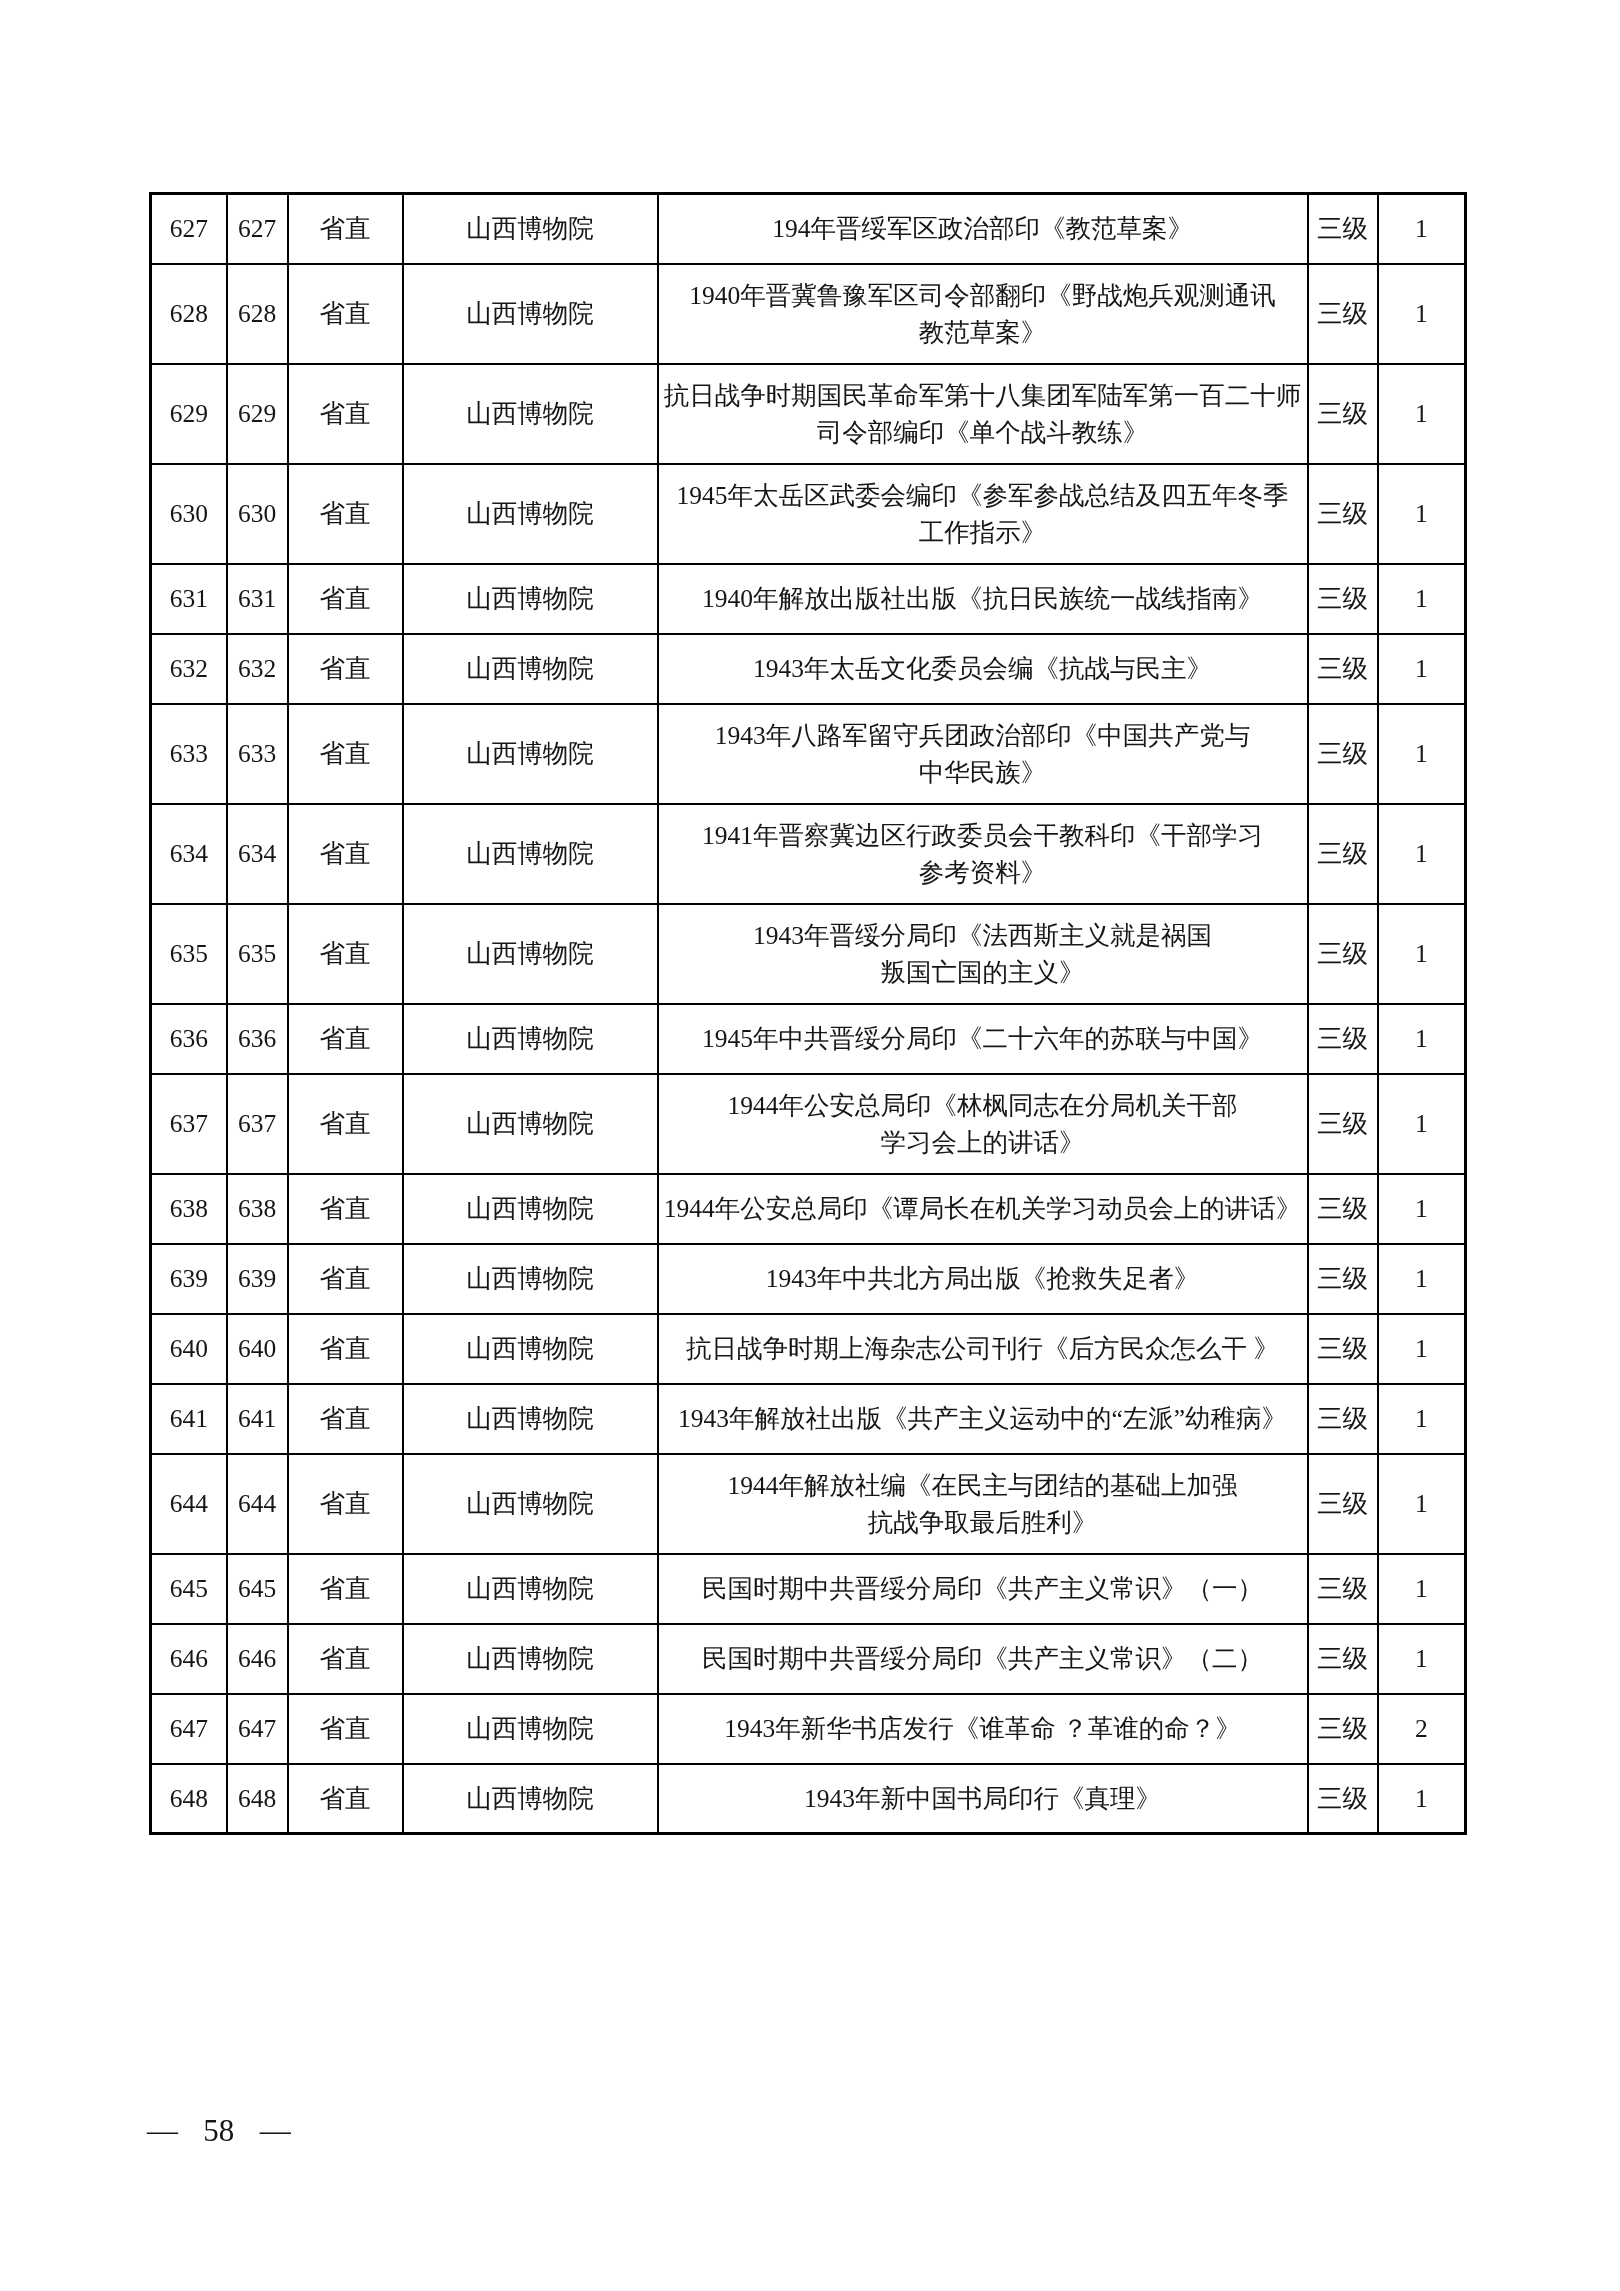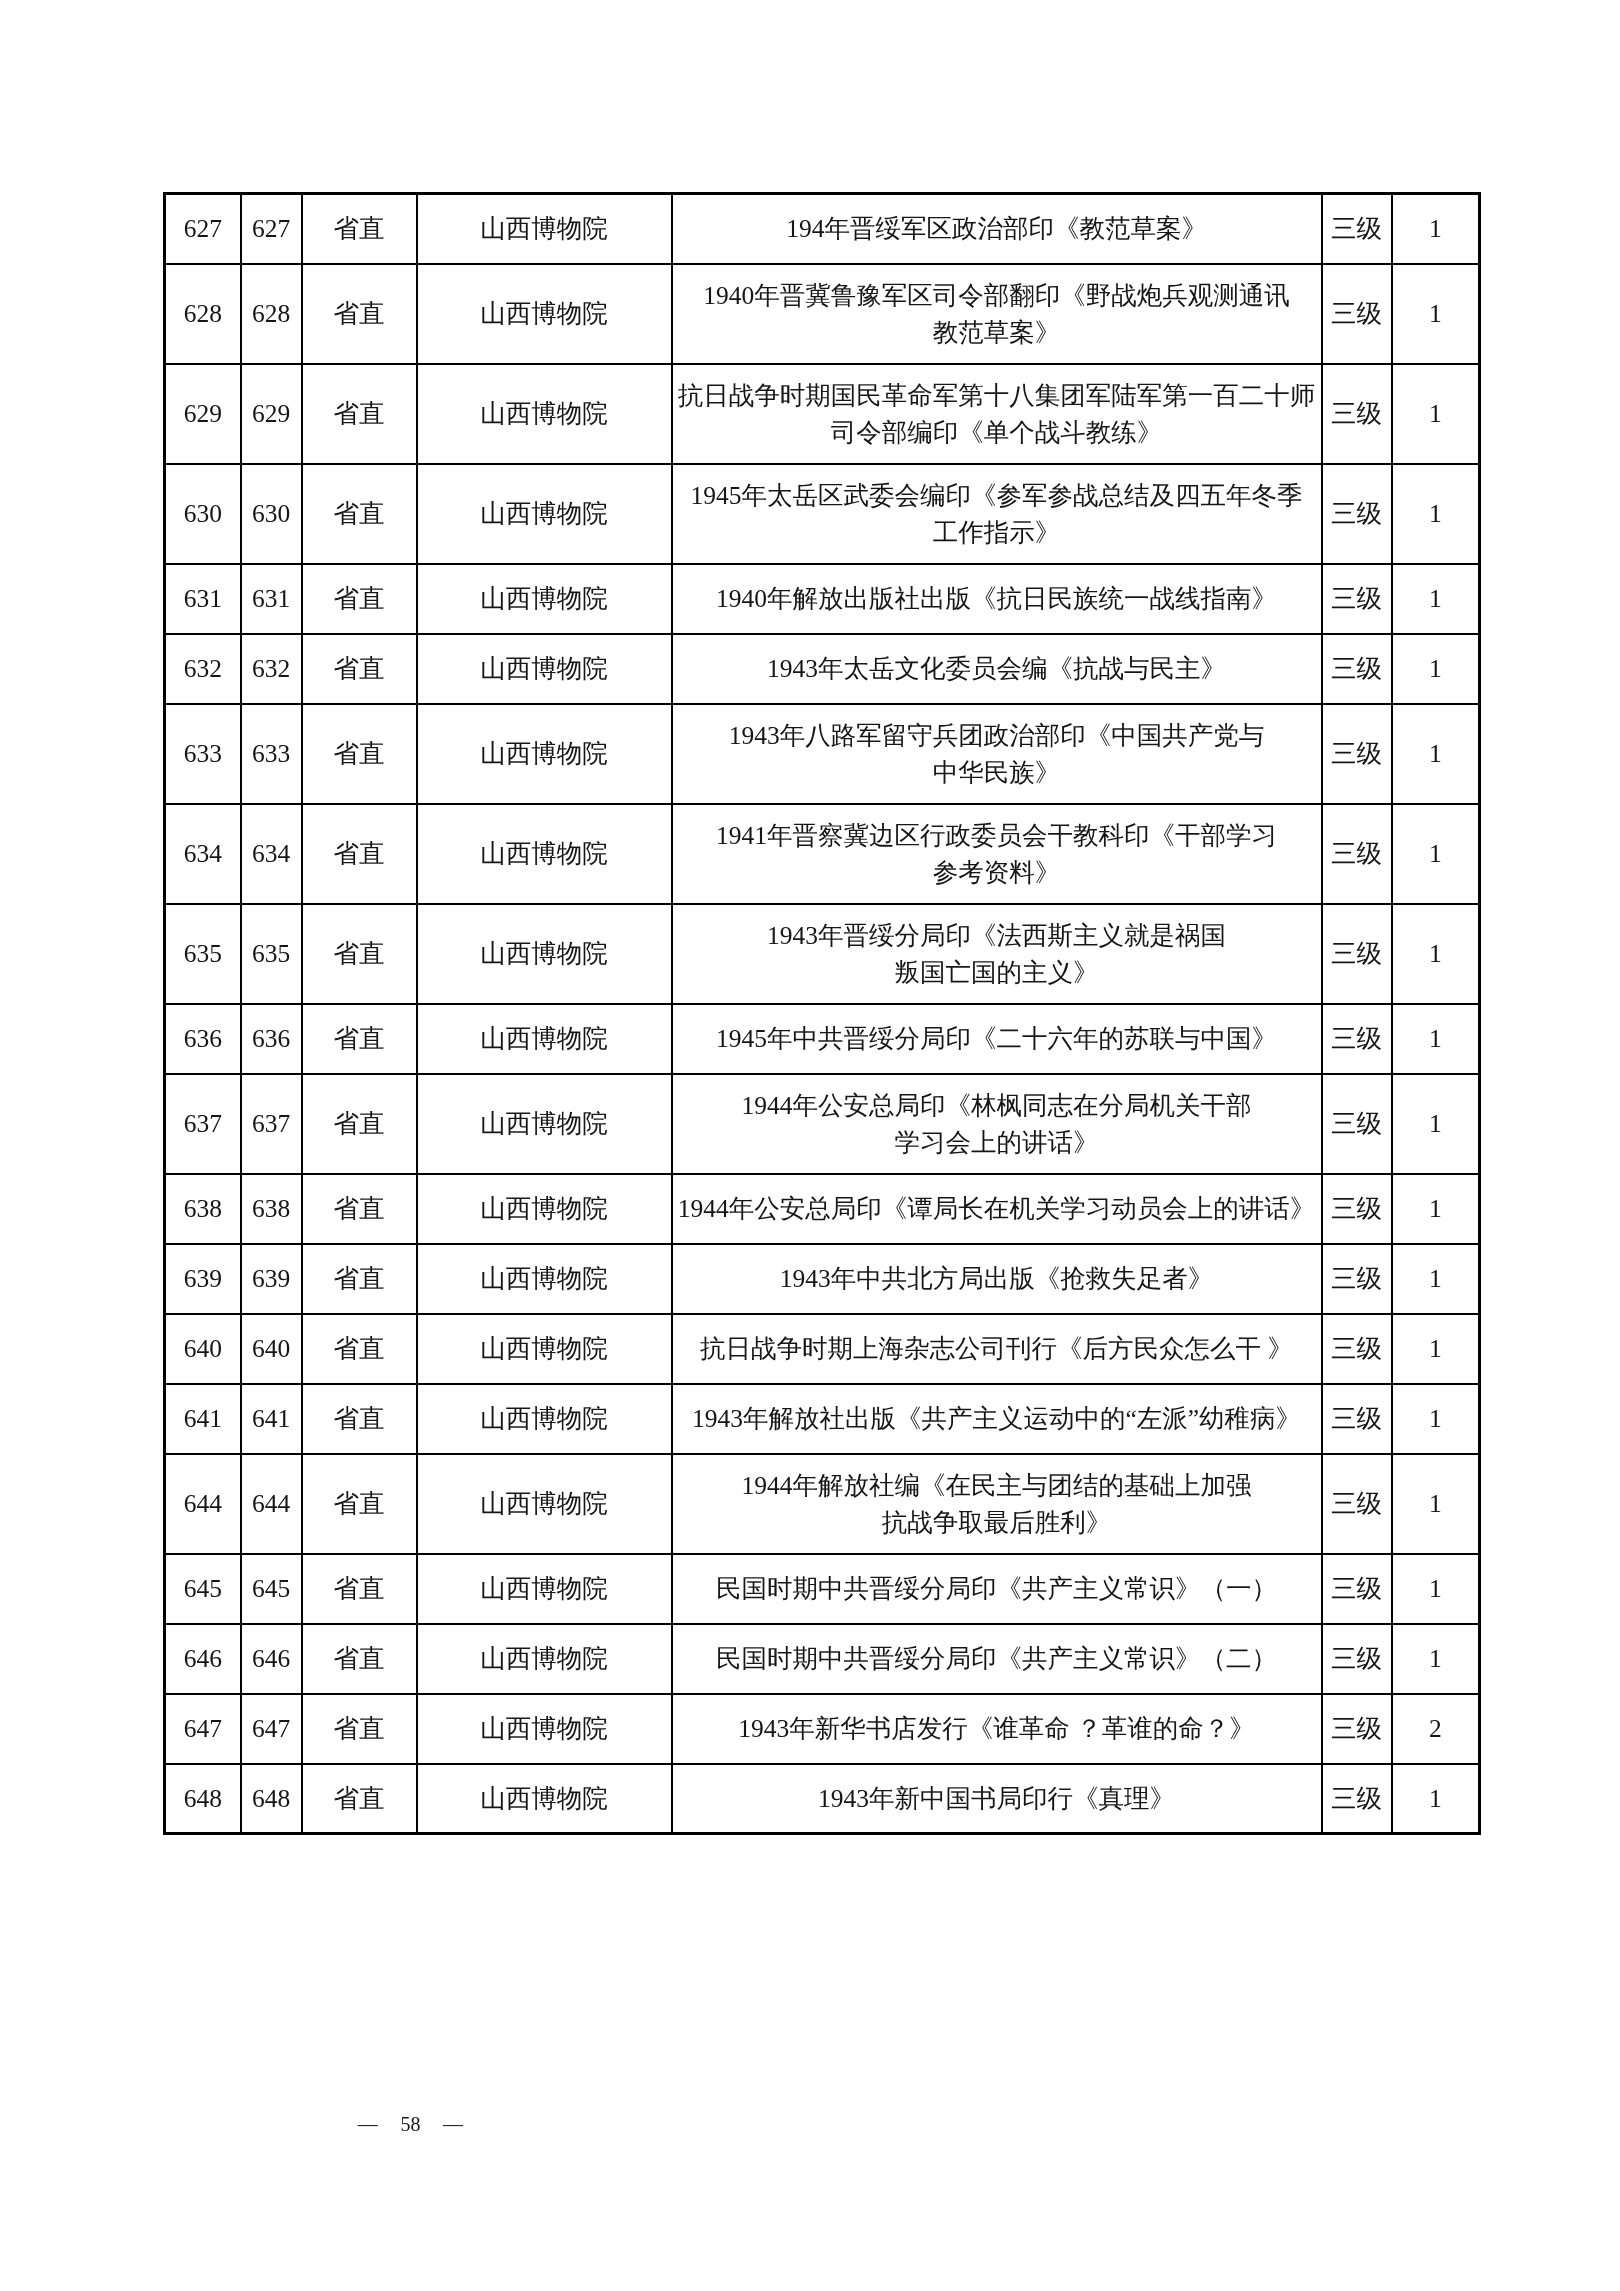--- a/index.html
+++ b/index.html
@@ -11,21 +11,21 @@
     position: relative;
     width: 1620px;
     height: 2292px;
     background: #ffffff;
     font-family: "Liberation Serif", "DejaVu Serif", serif;
     color: #161616;
     overflow: hidden;
   }
   table.grid {
     position: absolute;
-    left: 163px;
+    left: 149px;
     top: 192px;
     width: 1314px;
     border-collapse: collapse;
     table-layout: fixed;
     border: 3.9px solid #000;
     padding-left: 32px;
   }
   table.grid td {
     border: 2.9px solid #000;
     text-align: center;
@@ -39,22 +39,22 @@
   tr.double { height: 100px; }
   td.desc {
     white-space: pre-line;
     padding: 3.9px 9.8px;
   }
   .footer {
     position: absolute;
     left: 147px;
     top: 2113px;
     width: 316px;
-    text-align: right;
-    font-size: 20px;
+    text-align: left;
+    font-size: 31px;
     word-spacing: 17.6px;
     color: #161616;
   }
 </style>
 </head>
 <body>
 
 <div class="page">
 
   <table class="grid">

